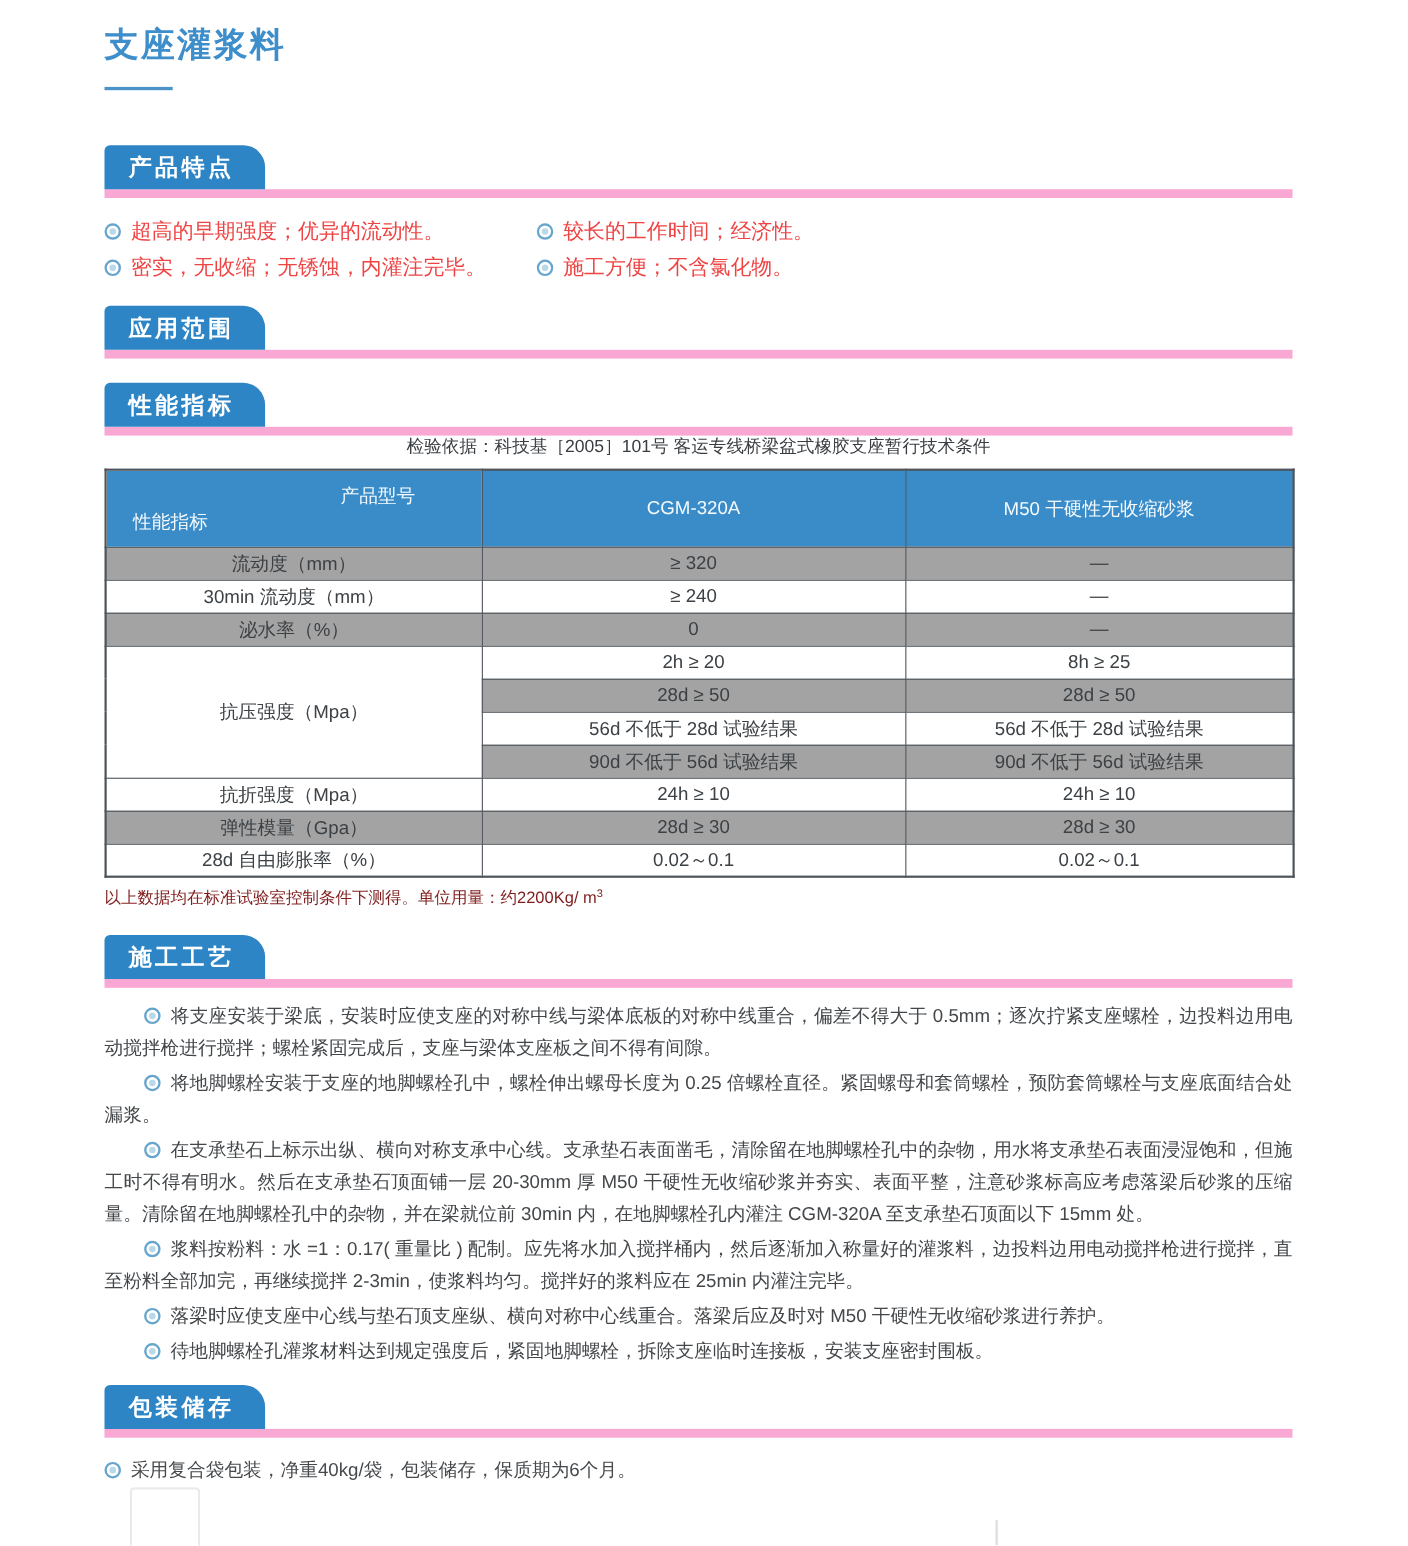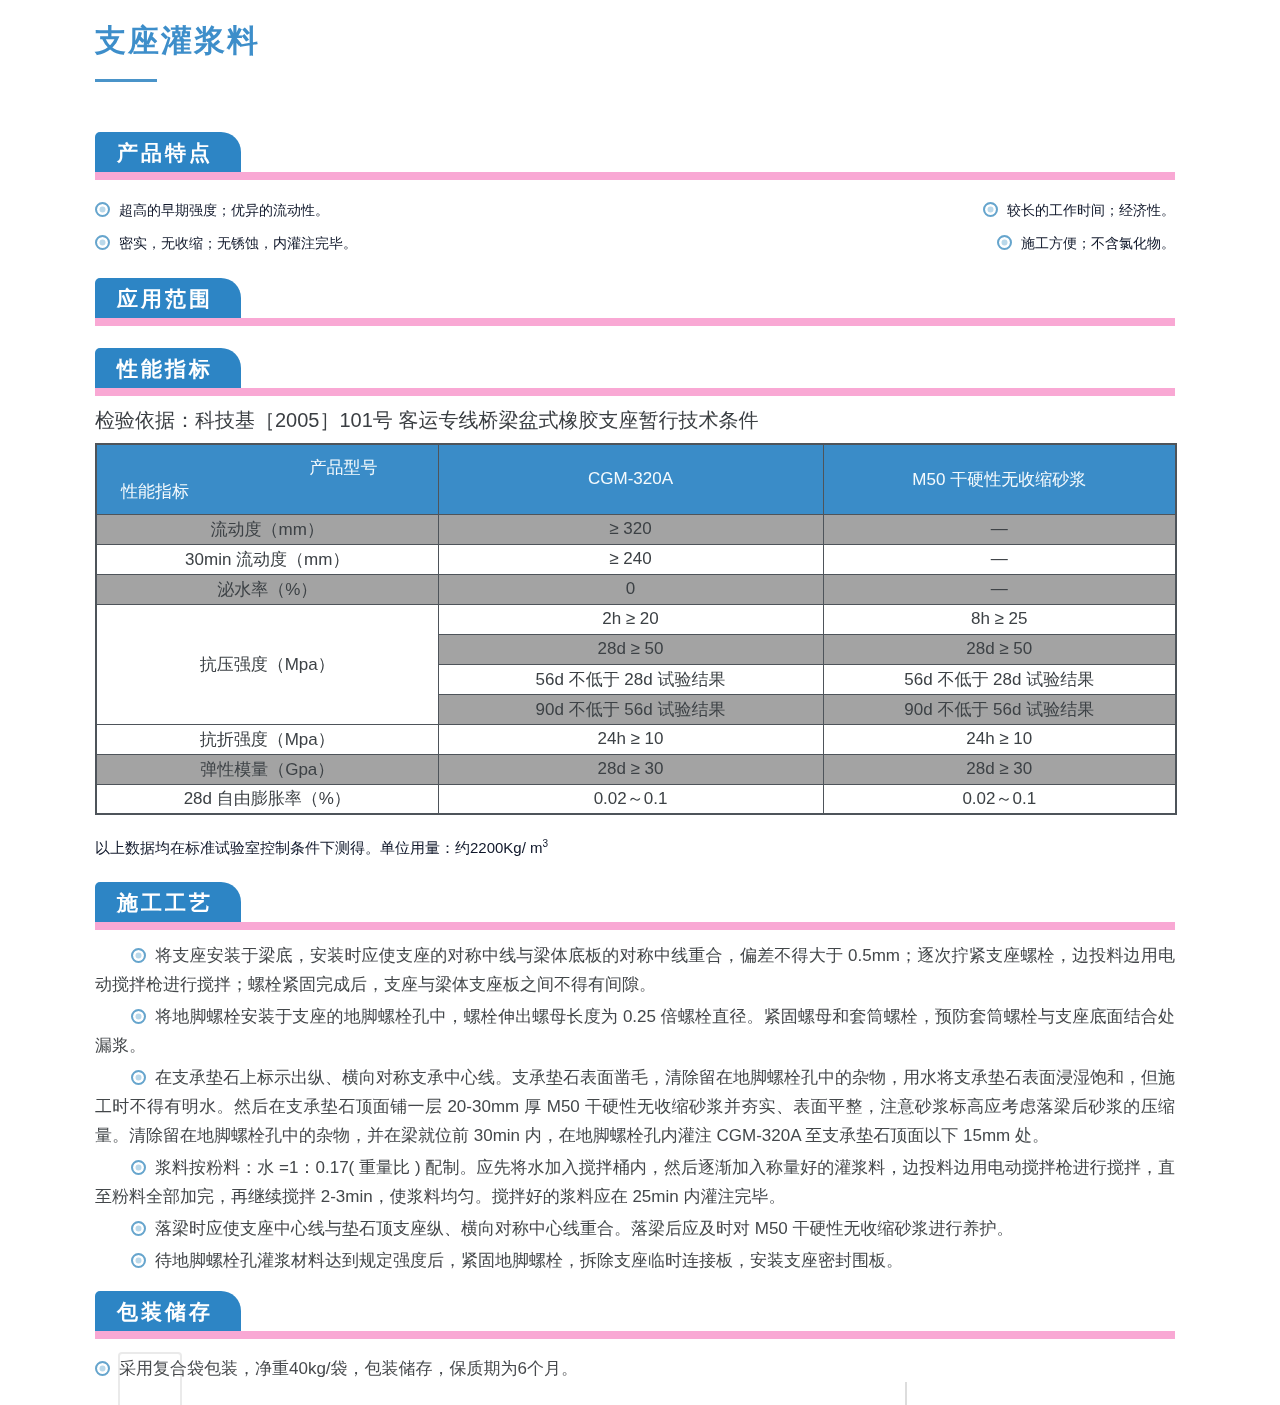--- a/index.html
+++ b/index.html
@@ -37,50 +37,50 @@
   .dot {
     display:inline-block; width:15px; height:15px; border-radius:50%;
     border:2px solid #66a5cd; background:#b9d8ea;
     box-shadow: inset 0 0 0 2.5px #ffffff;
     vertical-align:-2px; margin-right:9px; flex:none;
   }
 
   
   .features { margin-top:14px; display:flex; }
   .feat-col1 { width:393px; }
-  .feat-col2 { flex:1;text-align:right; }
-  .feat-item { font-size:14px; color:#0f172a; line-height:33px; white-space:nowrap; }
+  .feat-col2 { flex:1; }
+  .feat-item { font-size:19px; color:#ef4444; line-height:33px; white-space:nowrap; }
 
   
   .app-text { margin-top:13px; padding-left:35px; }
   .app-text p { font-size:17px; color:#46494c; line-height:31px; }
 
   
-  .caption { margin-top:11px; text-align:left; font-size:20px; color:#3a3e42; }
+  .caption { text-align:center; font-size:16px; color:#3a3e42; }
   table.spec {
     margin-top:9px; width:1080px; table-layout:fixed;
     border-collapse:collapse; border:2px solid #4e545a;
   }
   table.spec td {
     border:1px solid #4e545a; height:30px; text-align:center;
     font-size:17px; color:#3c4145; padding:0 6px;
   }
   table.spec td.hd {
     background:#3a8cc8; color:#f4fafd; height:70px; font-size:17px;
   }
   table.spec td.g { background:#a3a3a3; }
   col.c1 { width:342px; } col.c2 { width:385px; } col.c3 { width:353px; }
   td.corner {
     position:relative; padding:0;
     background-image:linear-gradient(to bottom right,
       transparent 49.55%, #32424e 49.55%, #32424e 50.45%, transparent 50.45%);
   }
   .corner-top { position:absolute; top:11px; right:60px; }
   .corner-bottom { position:absolute; bottom:11px; left:24px; }
-  .note { margin-top:23px; font-size:15px; color:#0f172a; }
+  .note { margin-top:9px; font-size:15px; color:#7f1d1d; }
   .note sup { font-size:10px; }
 
   
   .steps { margin-top:11px; }
   .step {
     font-size:17px; color:#43474a; line-height:29px;
     text-align:justify; text-indent:36px; margin-bottom:3px;
   }
   .step .dot { text-indent:0; }
 

